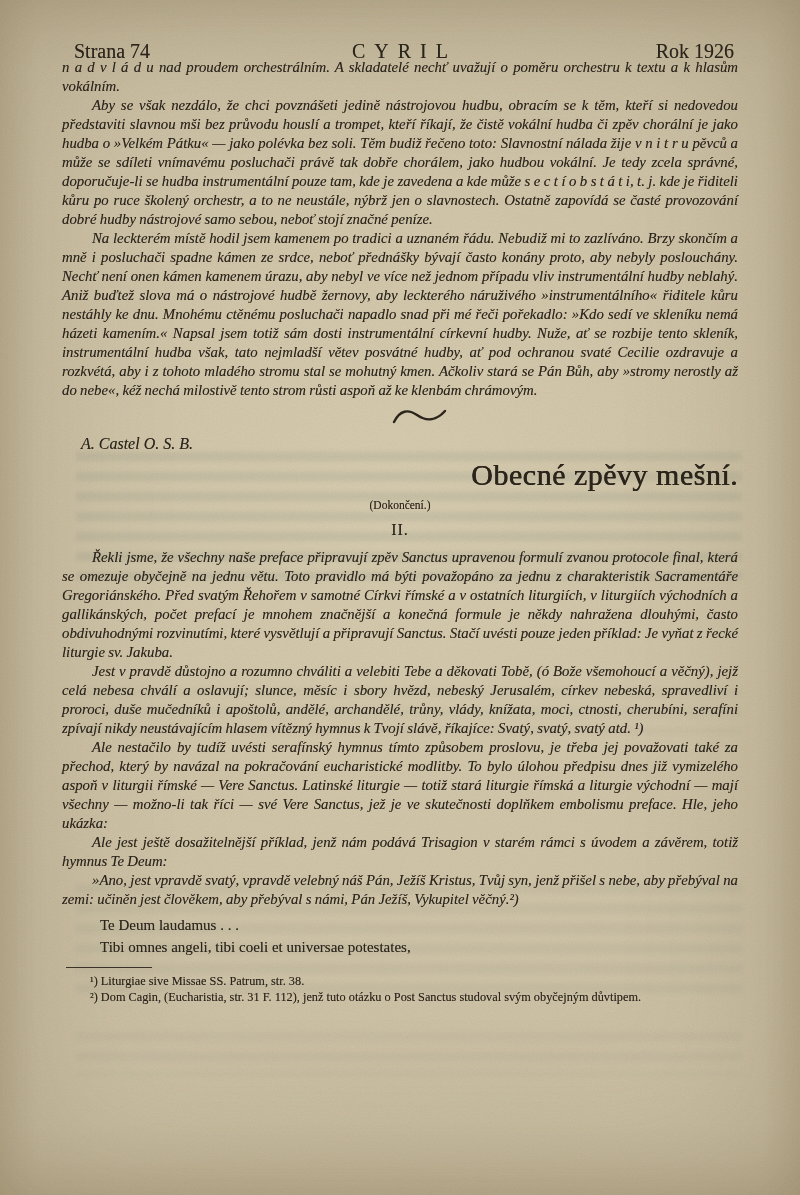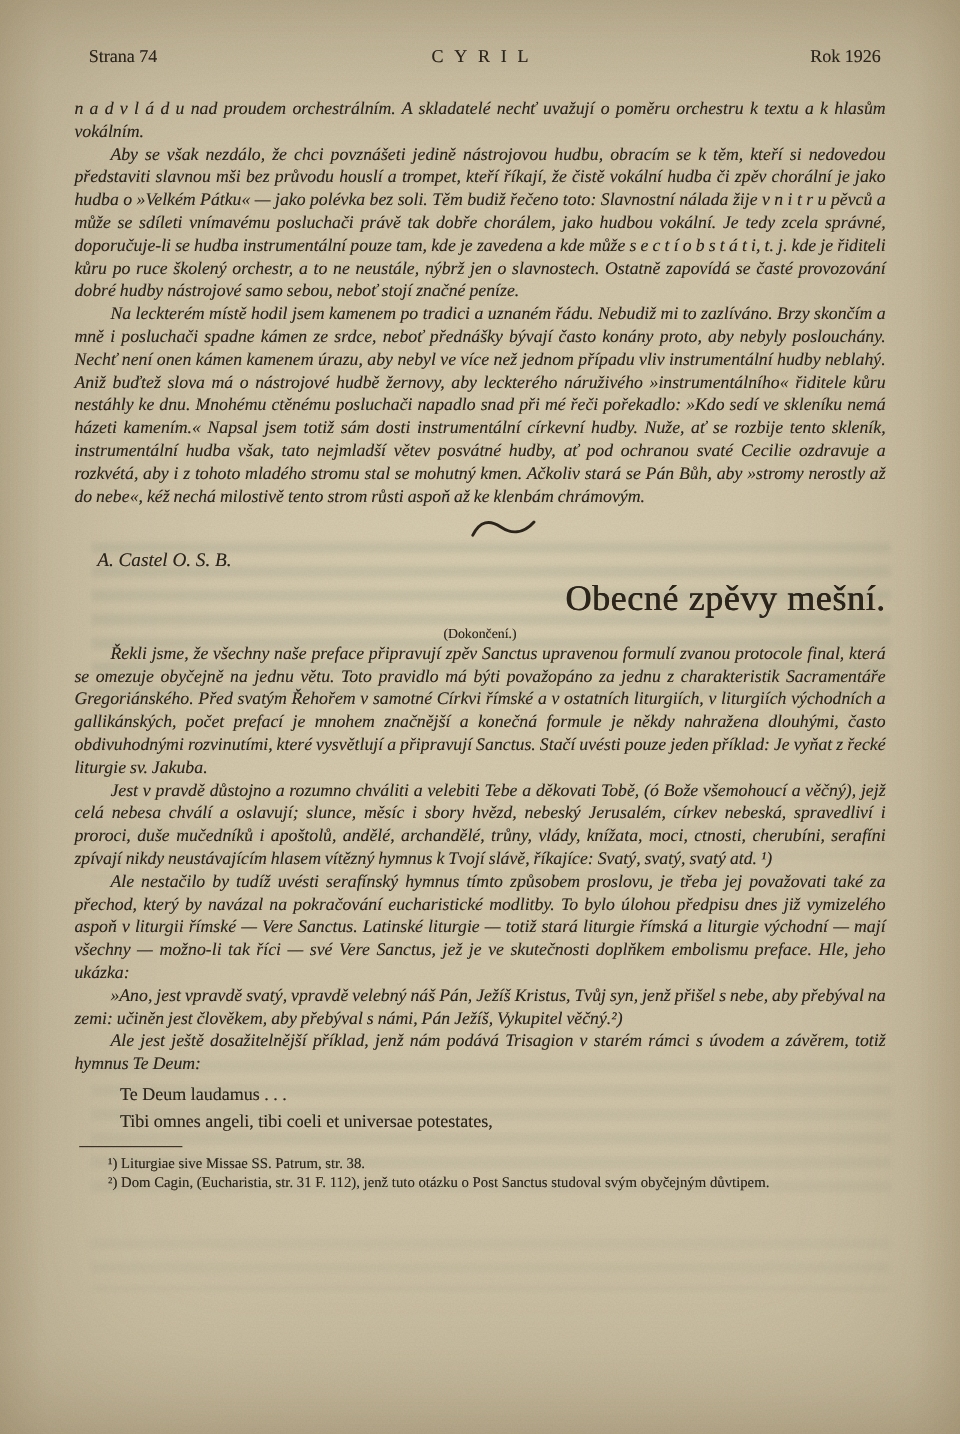--- a/index.html
+++ b/index.html
@@ -26,21 +26,21 @@
   .ghost{position:absolute;left:76px;right:58px;pointer-events:none;filter:blur(2.2px);
     background:repeating-linear-gradient(180deg, rgba(122,136,122,.28) 0 9px, rgba(0,0,0,0) 9px 20px);}
   .g1{top:452px;height:128px;opacity:.55;}
   .g2{top:688px;height:46px;opacity:.22;}
   .g3{top:884px;height:118px;opacity:.34;}
   .g4{top:1032px;height:44px;opacity:.26;}
   .grain{position:absolute;inset:0;mix-blend-mode:multiply;opacity:.55;pointer-events:none;}
 
   .col{position:absolute;left:62px;top:40px;width:676px;
     text-shadow:0 0 .5px rgba(44,37,28,.45);}
-  .pg-header{position:relative;height:18px;margin-bottom:24px;font-size:15px;}
+  .pg-header{position:relative;height:18px;margin-bottom:0;font-size:20px;}
   .pg-header .left{position:absolute;left:12px;top:0;}
   .pg-header .center{position:absolute;left:50%;transform:translateX(-50%);top:0;letter-spacing:9px;padding-left:9px;}
   .pg-header .right{position:absolute;right:4px;top:0;}
 
   .body-text{font-size:14.8px;line-height:19px;text-align:justify;word-spacing:-.4px;font-style:italic;}
   .para{margin:0;}
   .para.indent{text-indent:30px;}
 
   .divider-wrap{height:34px;display:flex;align-items:center;}
   .divider-wrap svg{margin-left:330px;display:block;}
@@ -84,27 +84,28 @@
 
     <div class="divider-wrap">
       <svg width="56" height="22" viewBox="0 0 56 22" aria-hidden="true">
         <path d="M2,16 C8,4 16,3 25,9 C35,16 45,14 53,5" fill="none" stroke="var(--ink)" stroke-width="2.4" stroke-linecap="round"></path>
       </svg>
     </div>
 
     <div class="byline">A. Castel O. S. B.</div>
     <h1 class="title">Obecné zpěvy mešní.</h1>
     <div class="subtitle">(Dokončení.)</div>
+    <div class="section-num">II.</div>
 
     <div class="body-text">
         <p class="para indent">Řekli jsme, že všechny naše preface připravují zpěv Sanctus upravenou formulí zvanou protocole final, která se omezuje obyčejně na jednu větu. Toto pravidlo má býti považopáno za jednu z charakteristik Sacramentáře Gregoriánského. Před svatým Řehořem v samotné Církvi římské a v ostatních liturgiích, v liturgiích východních a gallikánských, počet prefací je mnohem značnější a konečná formule je někdy nahražena dlouhými, často obdivuhodnými rozvinutími, které vysvětlují a připravují Sanctus. Stačí uvésti pouze jeden příklad: Je vyňat z řecké liturgie sv. Jakuba.</p>
         <p class="para indent">Jest v pravdě důstojno a rozumno chváliti a velebiti Tebe a děkovati Tobě, (ó Bože všemohoucí a věčný), jejž celá nebesa chválí a oslavují; slunce, měsíc i sbory hvězd, nebeský Jerusalém, církev nebeská, spravedliví i proroci, duše mučedníků i apoštolů, andělé, archandělé, trůny, vlády, knížata, moci, ctnosti, cherubíni, serafíni zpívají nikdy neustávajícím hlasem vítězný hymnus k Tvojí slávě, říkajíce: Svatý, svatý, svatý atd. ¹)</p>
         <p class="para indent">Ale nestačilo by tudíž uvésti serafínský hymnus tímto způsobem proslovu, je třeba jej považovati také za přechod, který by navázal na pokračování eucharistické modlitby. To bylo úlohou předpisu dnes již vymizelého aspoň v liturgii římské — Vere Sanctus. Latinské liturgie — totiž stará liturgie římská a liturgie východní — mají všechny — možno-li tak říci — své Vere Sanctus, jež je ve skutečnosti doplňkem embolismu preface. Hle, jeho ukázka:</p>
+        <p class="para indent">Ale jest ještě dosažitelnější příklad, jenž nám podává Trisagion v starém rámci s úvodem a závěrem, totiž hymnus Te Deum:</p>
         <p class="para indent">»Ano, jest vpravdě svatý, vpravdě velebný náš Pán, Ježíš Kristus, Tvůj syn, jenž přišel s nebe, aby přebýval na zemi: učiněn jest člověkem, aby přebýval s námi, Pán Ježíš, Vykupitel věčný.²)</p>
-        <p class="para indent">Ale jest ještě dosažitelnější příklad, jenž nám podává Trisagion v starém rámci s úvodem a závěrem, totiž hymnus Te Deum:</p>
       </div>
 
     <div class="verse">
         <p class="verse-line">Te Deum laudamus . . .</p>
         <p class="verse-line">Tibi omnes angeli, tibi coeli et universae potestates,</p>
       </div>
 
     <hr class="fn-rule">
 
     <div class="footnotes">

